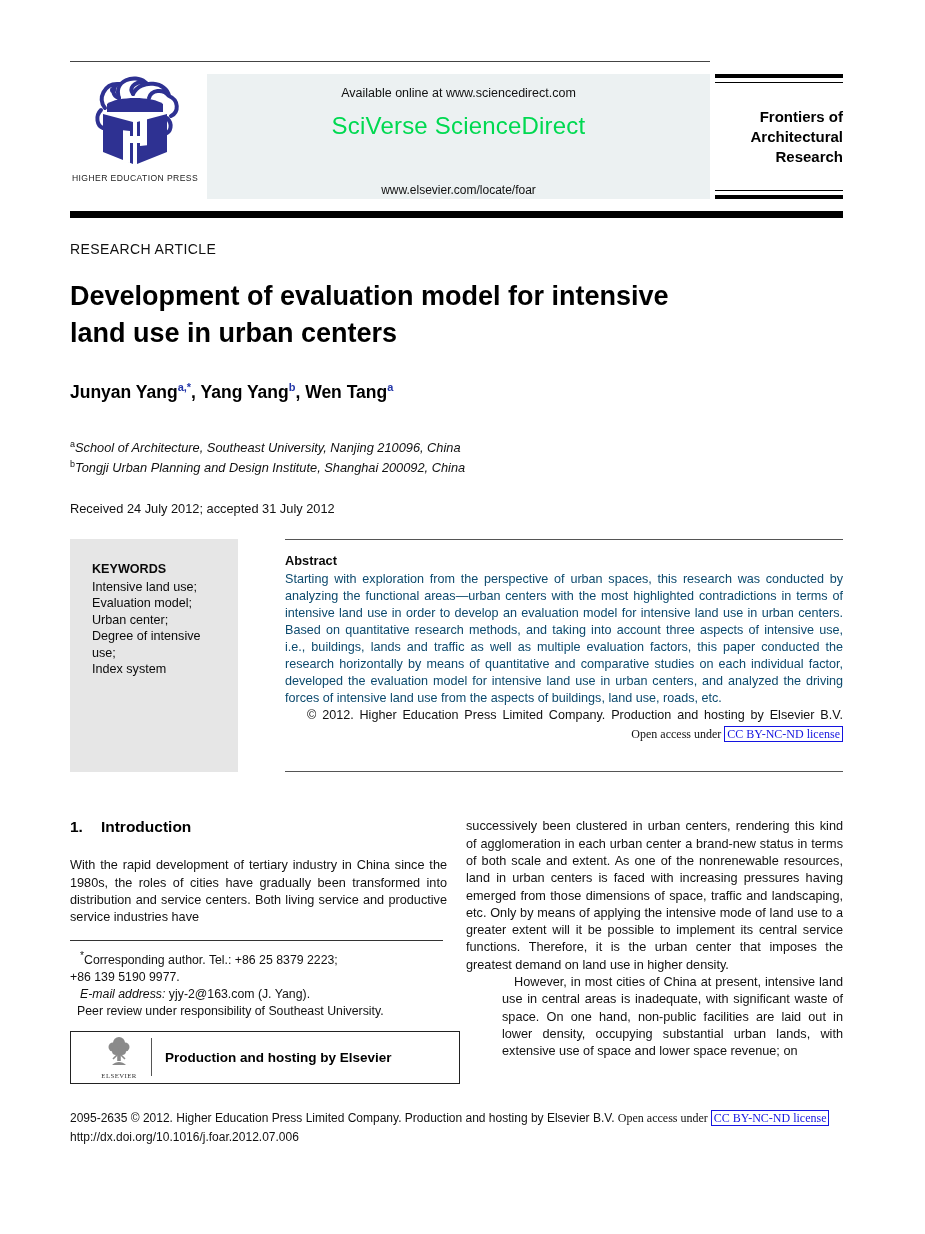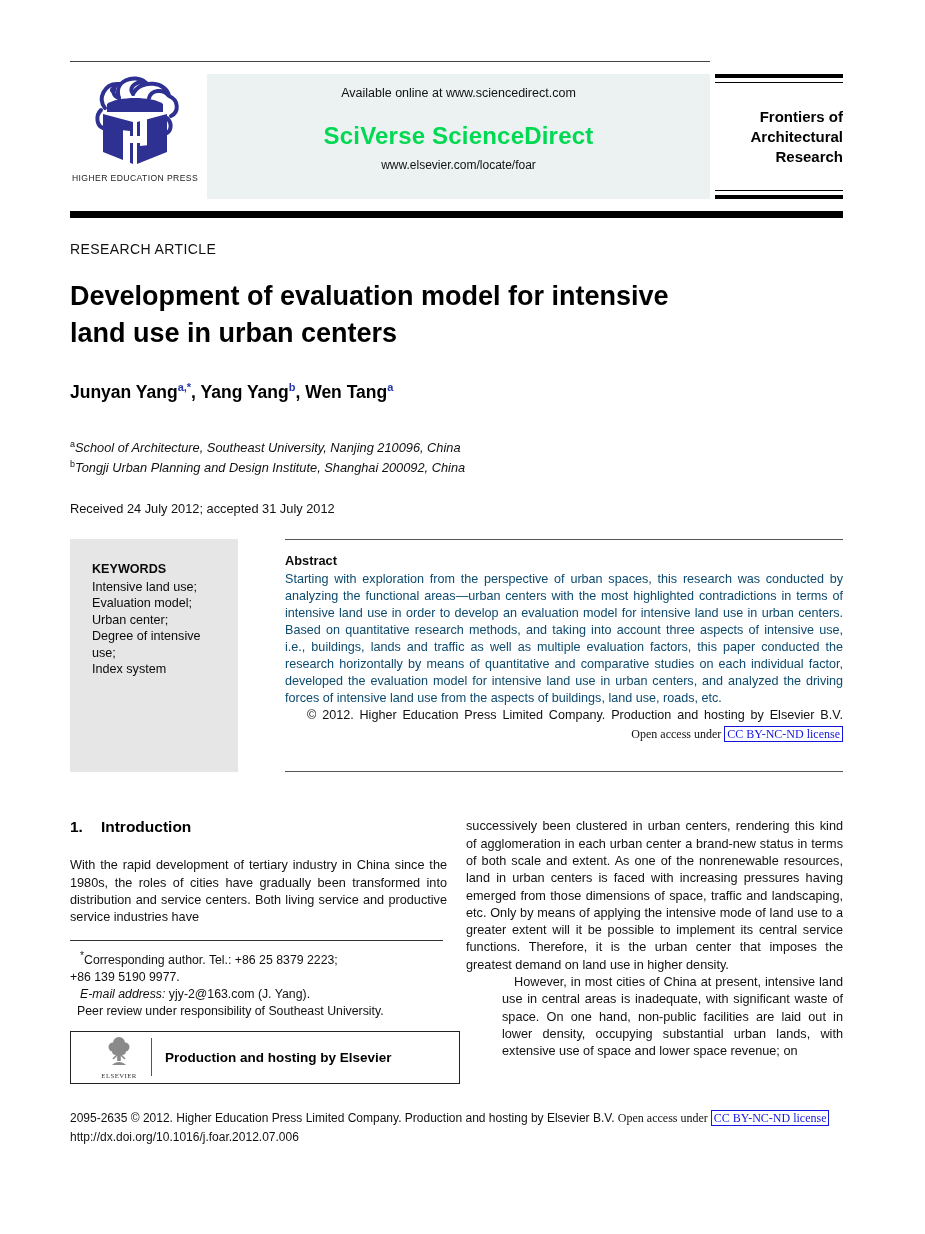--- a/index.html
+++ b/index.html
@@ -18,22 +18,22 @@
   .header-rule{width:640px;border-top:1.6px solid #444;margin-top:15px;}
 
   
   .banner-row{display:flex;margin-top:12px;height:125px;}
   .hep{width:130px;display:flex;flex-direction:column;align-items:center;}
   .hep svg{display:block;}
   .hep-caption{font-size:8.6px;color:#222;letter-spacing:.4px;margin-top:3px;white-space:nowrap;}
   .banner{width:503px;margin-left:7px;background:var(--banner-bg);position:relative;
           text-align:center;padding-top:12px;}
   .avail{font-size:12.5px;color:#111;}
-  .sciverse{font-size:24px;font-weight:bold;color:var(--green);margin-top:22px;letter-spacing:.2px;}
-  .foar-url{position:absolute;bottom:27px;left:0;width:100%;font-size:12px;color:#111;}
+  .sciverse{font-size:24px;font-weight:normal;color:var(--green);margin-top:12px;letter-spacing:.2px;}
+  .foar-url{position:absolute;bottom:2px;left:0;width:100%;font-size:12px;color:#111;}
   .jblock{margin-left:auto;width:128px;display:flex;flex-direction:column;}
   .rule-thick{border-top:4px solid #000;}
   .rule-thin{border-top:1.8px solid #000;margin-top:4px;}
   .rule-thin-b{border-top:1.8px solid #000;}
   .rule-thick-b{border-top:4px solid #000;margin-top:4px;}
   .jname{flex:1;display:flex;flex-direction:column;justify-content:center;
          text-align:right;font-weight:bold;font-size:15px;line-height:20px;color:#000;}
 
   .black-bar{margin-top:12px;height:7px;background:#000;}
 

